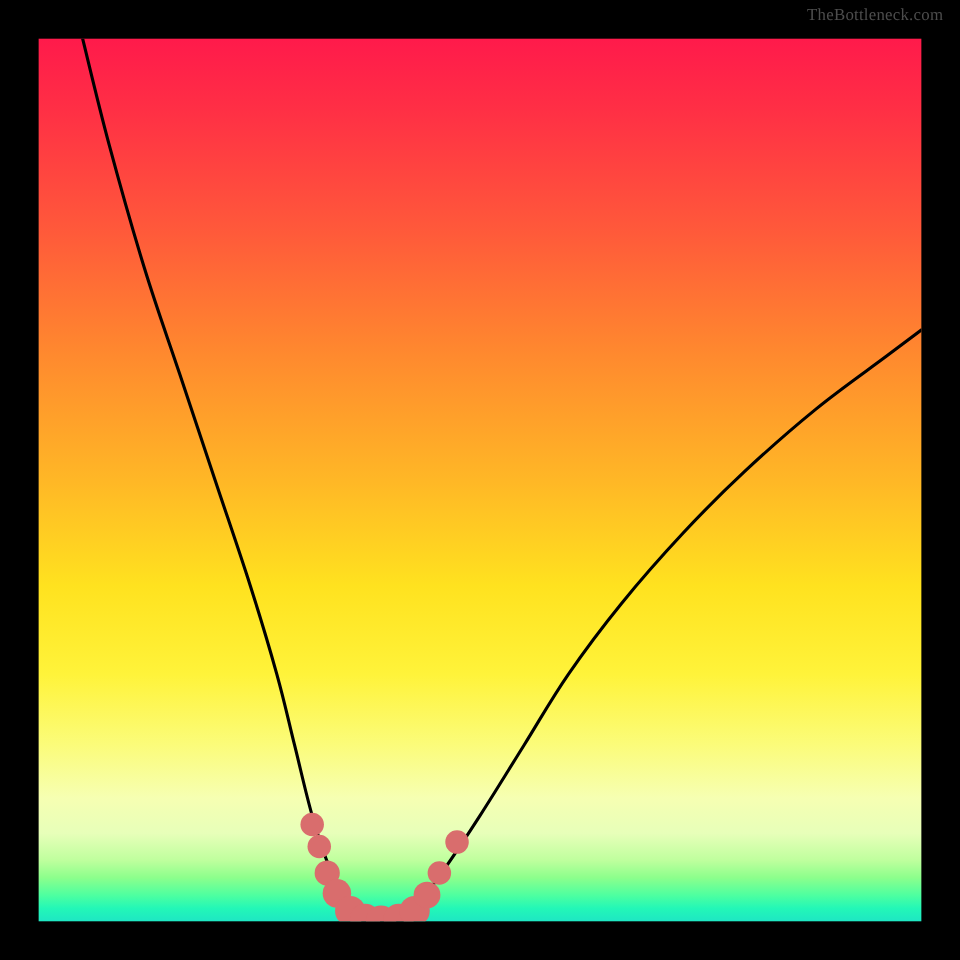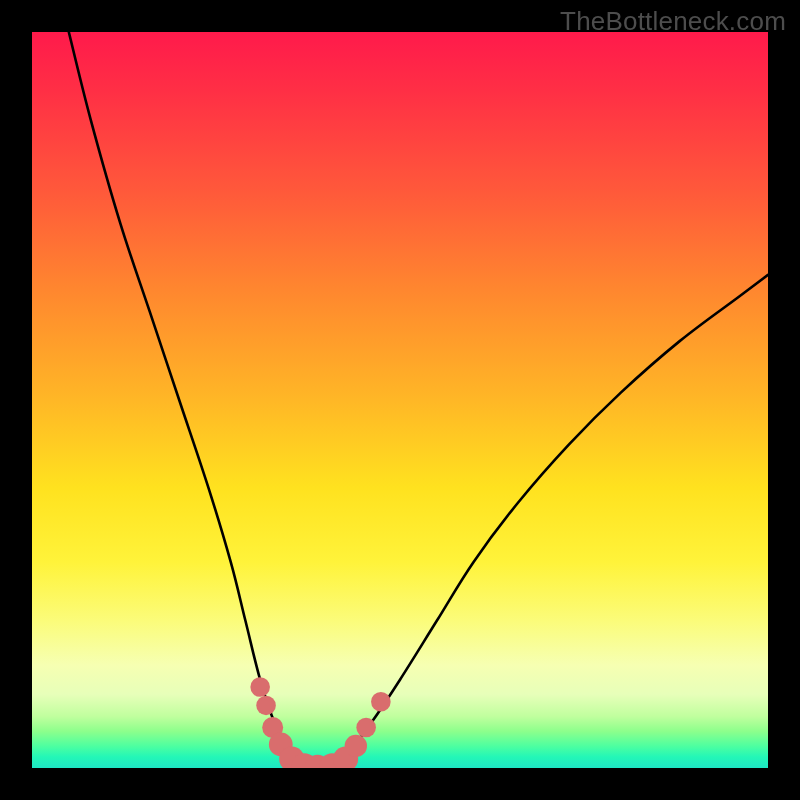--- a/index.html
+++ b/index.html
@@ -46,24 +46,25 @@
       #4effa0 97%,
       #23f7b7 98.5%,
       #1ee6c4 100%
     );
   }
   .watermark {
     position: absolute;
     top: 6px;
     right: 14px;
     color: #4d4d4d;
-    font-size: 26px;
+    font-size: 14px;
     font-weight: 500;
     letter-spacing: 0.2px;
     user-select: none;
+    font-family: Liberation Serif, serif;
   }
   svg.curve {
     position: absolute;
     inset: 0;
   }
 </style>
 </head>
 <body>
 
 <div class="frame">

